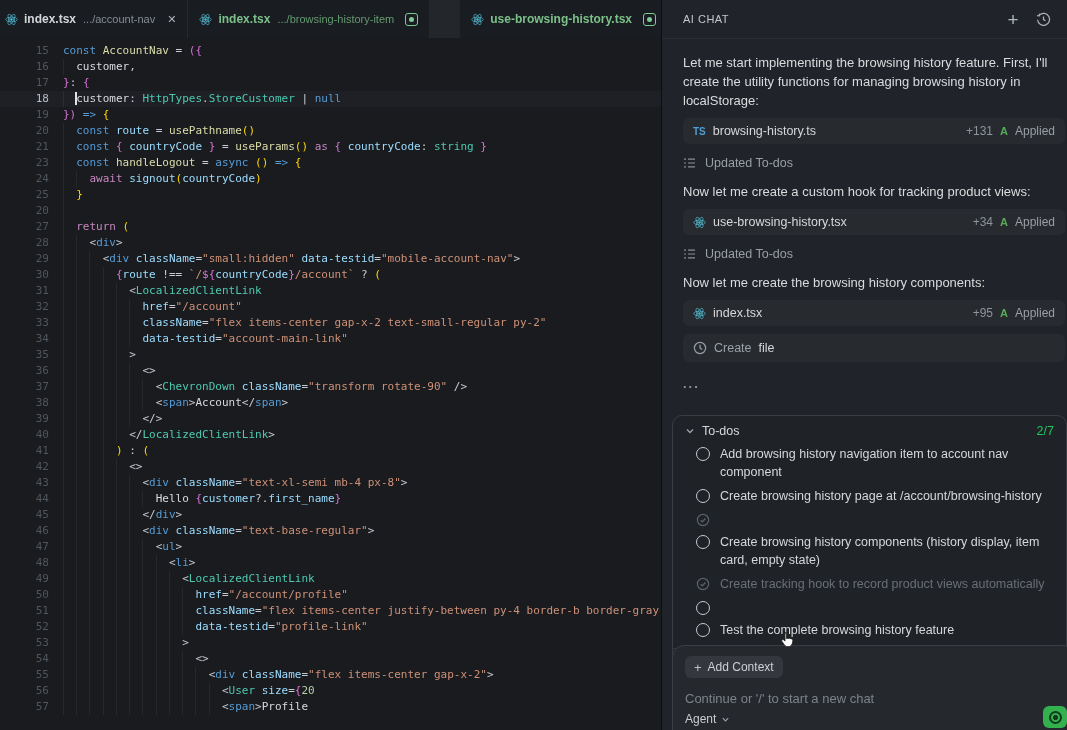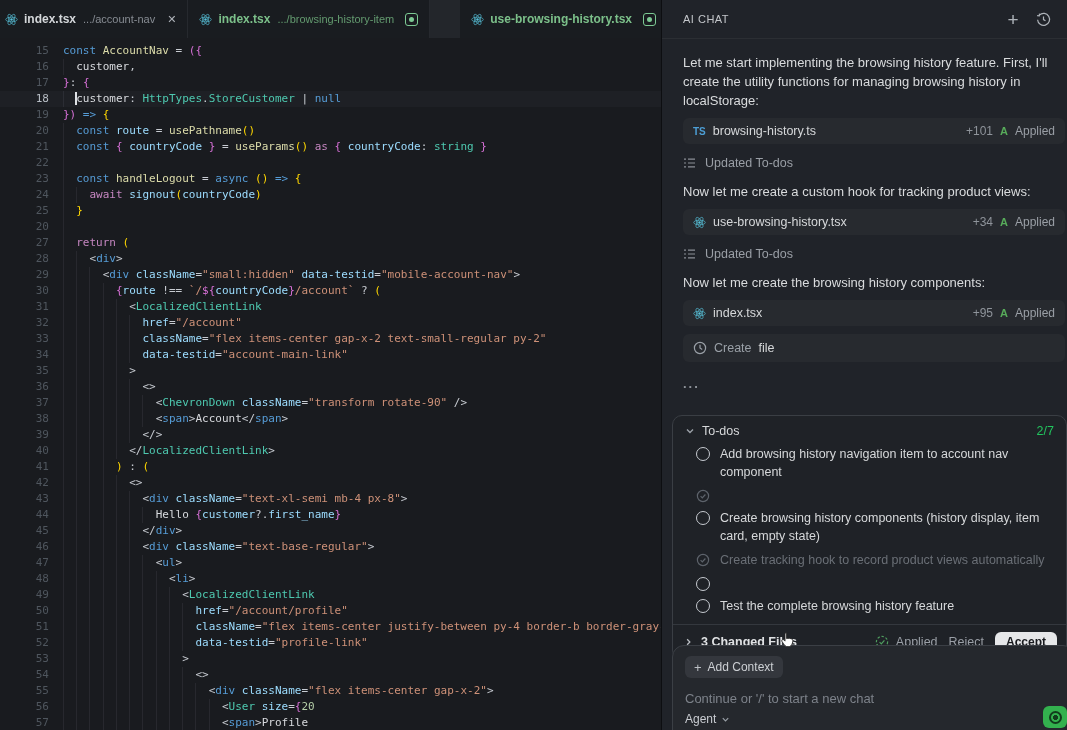--- a/index.html
+++ b/index.html
@@ -136,21 +136,20 @@
     </div>
     <div class="code-area">
       <div>
           <div class="code-line"><span class="gutter">15</span><span class="lcontent"><span class="tk-k">const </span><span class="tk-f">AccountNav</span><span class="tk-p"> = </span><span class="tk-m">({</span></span></div>
           <div class="code-line"><span class="gutter">16</span><span class="lcontent"><i class="guide" style="left: 0px;"></i><span class="tk-w">  customer</span><span class="tk-p">,</span></span></div>
           <div class="code-line"><span class="gutter">17</span><span class="lcontent"><span class="tk-m">}</span><span class="tk-p">: </span><span class="tk-m">{</span></span></div>
           <div class="code-line active"><span class="gutter gactive">18</span><span class="lcontent"><i class="guide" style="left: 0px;"></i><i class="caret" style="left: 12.24px;"></i><span class="tk-w">  customer</span><span class="tk-p">: </span><span class="tk-t">HttpTypes</span><span class="tk-p">.</span><span class="tk-t">StoreCustomer</span><span class="tk-p"> | </span><span class="tk-k">null</span></span></div>
           <div class="code-line"><span class="gutter">19</span><span class="lcontent"><span class="tk-m">})</span><span class="tk-k"> =&gt; </span><span class="tk-b">{</span></span></div>
           <div class="code-line"><span class="gutter">20</span><span class="lcontent"><i class="guide" style="left: 0px;"></i><span class="tk-k">  const </span><span class="tk-v">route</span><span class="tk-p"> = </span><span class="tk-f">usePathname</span><span class="tk-b">()</span></span></div>
           <div class="code-line"><span class="gutter">21</span><span class="lcontent"><i class="guide" style="left: 0px;"></i><span class="tk-k">  const </span><span class="tk-m">{ </span><span class="tk-v">countryCode</span><span class="tk-m"> }</span><span class="tk-p"> = </span><span class="tk-f">useParams</span><span class="tk-b">()</span><span class="tk-c"> as </span><span class="tk-m">{ </span><span class="tk-v">countryCode</span><span class="tk-p">: </span><span class="tk-t">string</span><span class="tk-m"> }</span></span></div>
-          <div class="code-line"><span class="gutter">22</span><span class="lcontent"><i class="guide" style="left: 0px;"></i></span></div>
           <div class="code-line"><span class="gutter">23</span><span class="lcontent"><i class="guide" style="left: 0px;"></i><span class="tk-k">  const </span><span class="tk-f">handleLogout</span><span class="tk-p"> = </span><span class="tk-k">async </span><span class="tk-b">()</span><span class="tk-k"> =&gt; </span><span class="tk-b">{</span></span></div>
           <div class="code-line"><span class="gutter">24</span><span class="lcontent"><i class="guide" style="left: 0px;"></i><i class="guide" style="left: 13.24px;"></i><span class="tk-c">    await </span><span class="tk-v">signout</span><span class="tk-b">(</span><span class="tk-v">countryCode</span><span class="tk-b">)</span></span></div>
           <div class="code-line"><span class="gutter">25</span><span class="lcontent"><i class="guide" style="left: 0px;"></i><span class="tk-b">  }</span></span></div>
           <div class="code-line"><span class="gutter">20</span><span class="lcontent"><i class="guide" style="left: 0px;"></i></span></div>
           <div class="code-line"><span class="gutter">27</span><span class="lcontent"><i class="guide" style="left: 0px;"></i><span class="tk-c">  return </span><span class="tk-b">(</span></span></div>
           <div class="code-line"><span class="gutter">28</span><span class="lcontent"><i class="guide" style="left: 0px;"></i><i class="guide" style="left: 13.24px;"></i><span class="tk-p">    &lt;</span><span class="tk-g">div</span><span class="tk-p">&gt;</span></span></div>
           <div class="code-line"><span class="gutter">29</span><span class="lcontent"><i class="guide" style="left: 0px;"></i><i class="guide" style="left: 13.24px;"></i><i class="guide" style="left: 26.48px;"></i><span class="tk-p">      &lt;</span><span class="tk-g">div</span><span class="tk-v"> className</span><span class="tk-p">=</span><span class="tk-s">"small:hidden"</span><span class="tk-v"> data-testid</span><span class="tk-p">=</span><span class="tk-s">"mobile-account-nav"</span><span class="tk-p">&gt;</span></span></div>
           <div class="code-line"><span class="gutter">30</span><span class="lcontent"><i class="guide" style="left: 0px;"></i><i class="guide" style="left: 13.24px;"></i><i class="guide" style="left: 26.48px;"></i><i class="guide" style="left: 39.72px;"></i><span class="tk-m">        {</span><span class="tk-v">route</span><span class="tk-p"> !== </span><span class="tk-s">`/</span><span class="tk-m">${</span><span class="tk-v">countryCode</span><span class="tk-m">}</span><span class="tk-s">/account`</span><span class="tk-p"> ? </span><span class="tk-b">(</span></span></div>
           <div class="code-line"><span class="gutter">31</span><span class="lcontent"><i class="guide" style="left: 0px;"></i><i class="guide" style="left: 13.24px;"></i><i class="guide" style="left: 26.48px;"></i><i class="guide" style="left: 39.72px;"></i><i class="guide" style="left: 52.96px;"></i><span class="tk-p">          &lt;</span><span class="tk-t">LocalizedClientLink</span></span></div>
           <div class="code-line"><span class="gutter">32</span><span class="lcontent"><i class="guide" style="left: 0px;"></i><i class="guide" style="left: 13.24px;"></i><i class="guide" style="left: 26.48px;"></i><i class="guide" style="left: 39.72px;"></i><i class="guide" style="left: 52.96px;"></i><i class="guide" style="left: 66.2px;"></i><span class="tk-v">            href</span><span class="tk-p">=</span><span class="tk-s">"/account"</span></span></div>
@@ -199,21 +198,21 @@
       </span>
     </div>
 
     <div class="chat-content">
         <div class="msg">Let me start implementing the browsing history feature. First, I'll create the utility functions for managing browsing history in localStorage:</div>
         <div class="chip">
           <span class="icon ">
             <i class="tsmark">TS</i>
           </span>
           <span class="fname">browsing-history.ts</span>
-          <span class="fadd">+101</span>
+          <span class="fadd">+131</span>
           <span class="fbadge">A</span>
           <span class="fstatus">Applied</span>
         </div>
         <div class="update-row">
           <span class="icon ">
             <svg width="13" height="12" viewBox="0 0 13 12" stroke="#8a8f96" stroke-width="1.2" fill="none">
               <path d="M1 2.2h2M5 2.2h7M1 6h2M5 6h7M1 9.8h2M5 9.8h7"></path>
             </svg>
           </span>
           <span>Updated To-dos</span>
@@ -281,20 +280,24 @@
                 <path d="M2 3.5l3 3 3-3"></path>
               </svg>
           </span>
           <span>To-dos</span>
           <span class="todo-count">2/7</span>
         </div>
         <div>
             <div class="todo-item">
               <span class="tcheck open"></span>
               <span class="tlabel">Add browsing history navigation item to account nav component</span>
+            </div>
+            <div class="todo-item">
+              <span class="tcheck open"></span>
+              <span class="tlabel">Create browsing history page at /account/browsing-history</span>
             </div>
             <div class="todo-item done">
               <span class="tcheck">
                 <svg width="14" height="14" viewBox="0 0 14 14" fill="none" stroke="#5d636b" stroke-width="1.2">
                   <circle cx="7" cy="7" r="5.6"></circle>
                   <path d="M4.6 7.2l1.7 1.7 3.1-3.4"></path>
                 </svg>
               </span>
             </div>
             <div class="todo-item">

